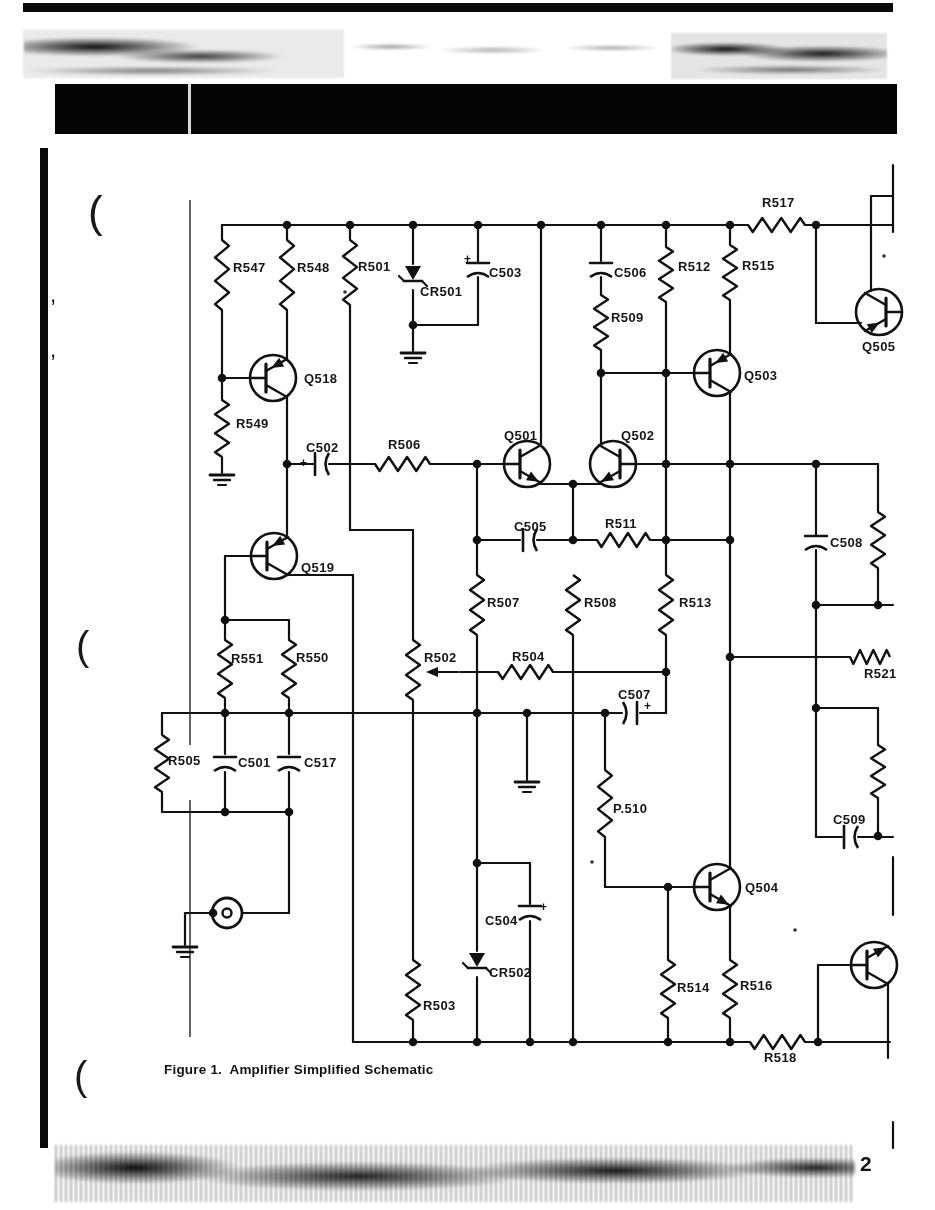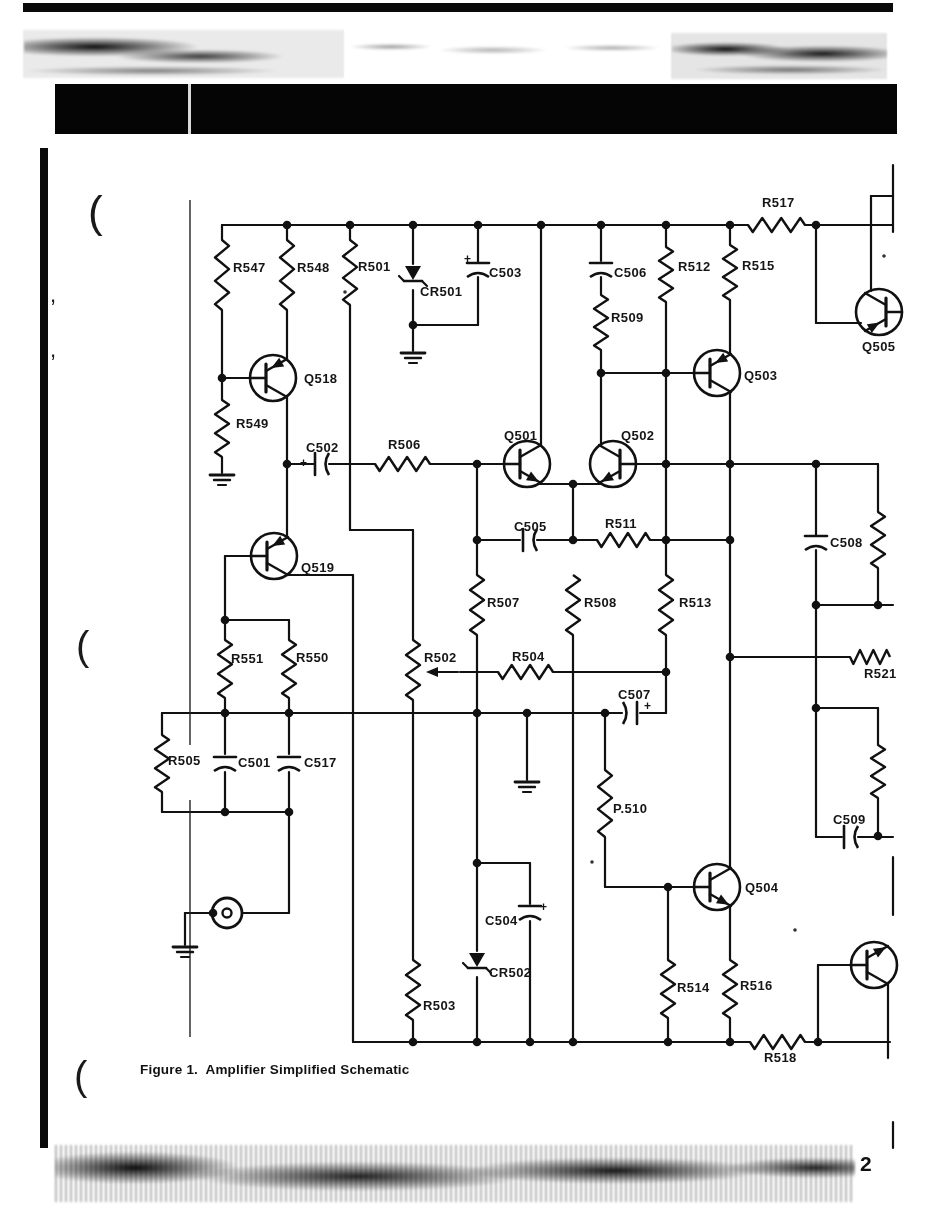--- a/index.html
+++ b/index.html
@@ -29,21 +29,21 @@
   .black-bar{left:55px;top:84px;width:842px;height:50px;background:#050505;}
   .bar-slit{left:133px;top:0;width:3px;height:50px;background:rgba(255,255,255,.85);}
   .left-bar{left:40px;top:148px;width:8px;height:1000px;background:#0a0a0a;}
   .bottom-strip{left:55px;top:1145px;width:800px;height:57px;background:
      radial-gradient(ellipse 140px 22px at 10% 40%, rgba(0,0,0,.95), rgba(0,0,0,0) 75%),
      radial-gradient(ellipse 220px 20px at 38% 55%, rgba(0,0,0,.85), rgba(0,0,0,0) 75%),
      radial-gradient(ellipse 200px 18px at 70% 45%, rgba(0,0,0,.9), rgba(0,0,0,0) 75%),
      radial-gradient(ellipse 120px 14px at 95% 40%, rgba(0,0,0,.85), rgba(0,0,0,0) 75%),
      repeating-linear-gradient(90deg, rgba(0,0,0,.3) 0 2px, transparent 2px 5px);}
   .mark{color:#1a1a1a;line-height:1;}
-  .caption{left:140px;top:1062px;font-size:13.5px;font-weight:bold;color:#111;
+  .caption{left:164px;top:1062px;font-size:13.5px;font-weight:bold;color:#111;
            letter-spacing:.2px;white-space:pre;}
   .pagenum{left:860px;top:1152px;font-size:21px;font-weight:bold;color:#111;}
   svg.schem{left:0;top:0;}
   text{font-family:"Liberation Sans", sans-serif;}
 </style>
 </head>
 <body>
 
 <div class="page">
 

